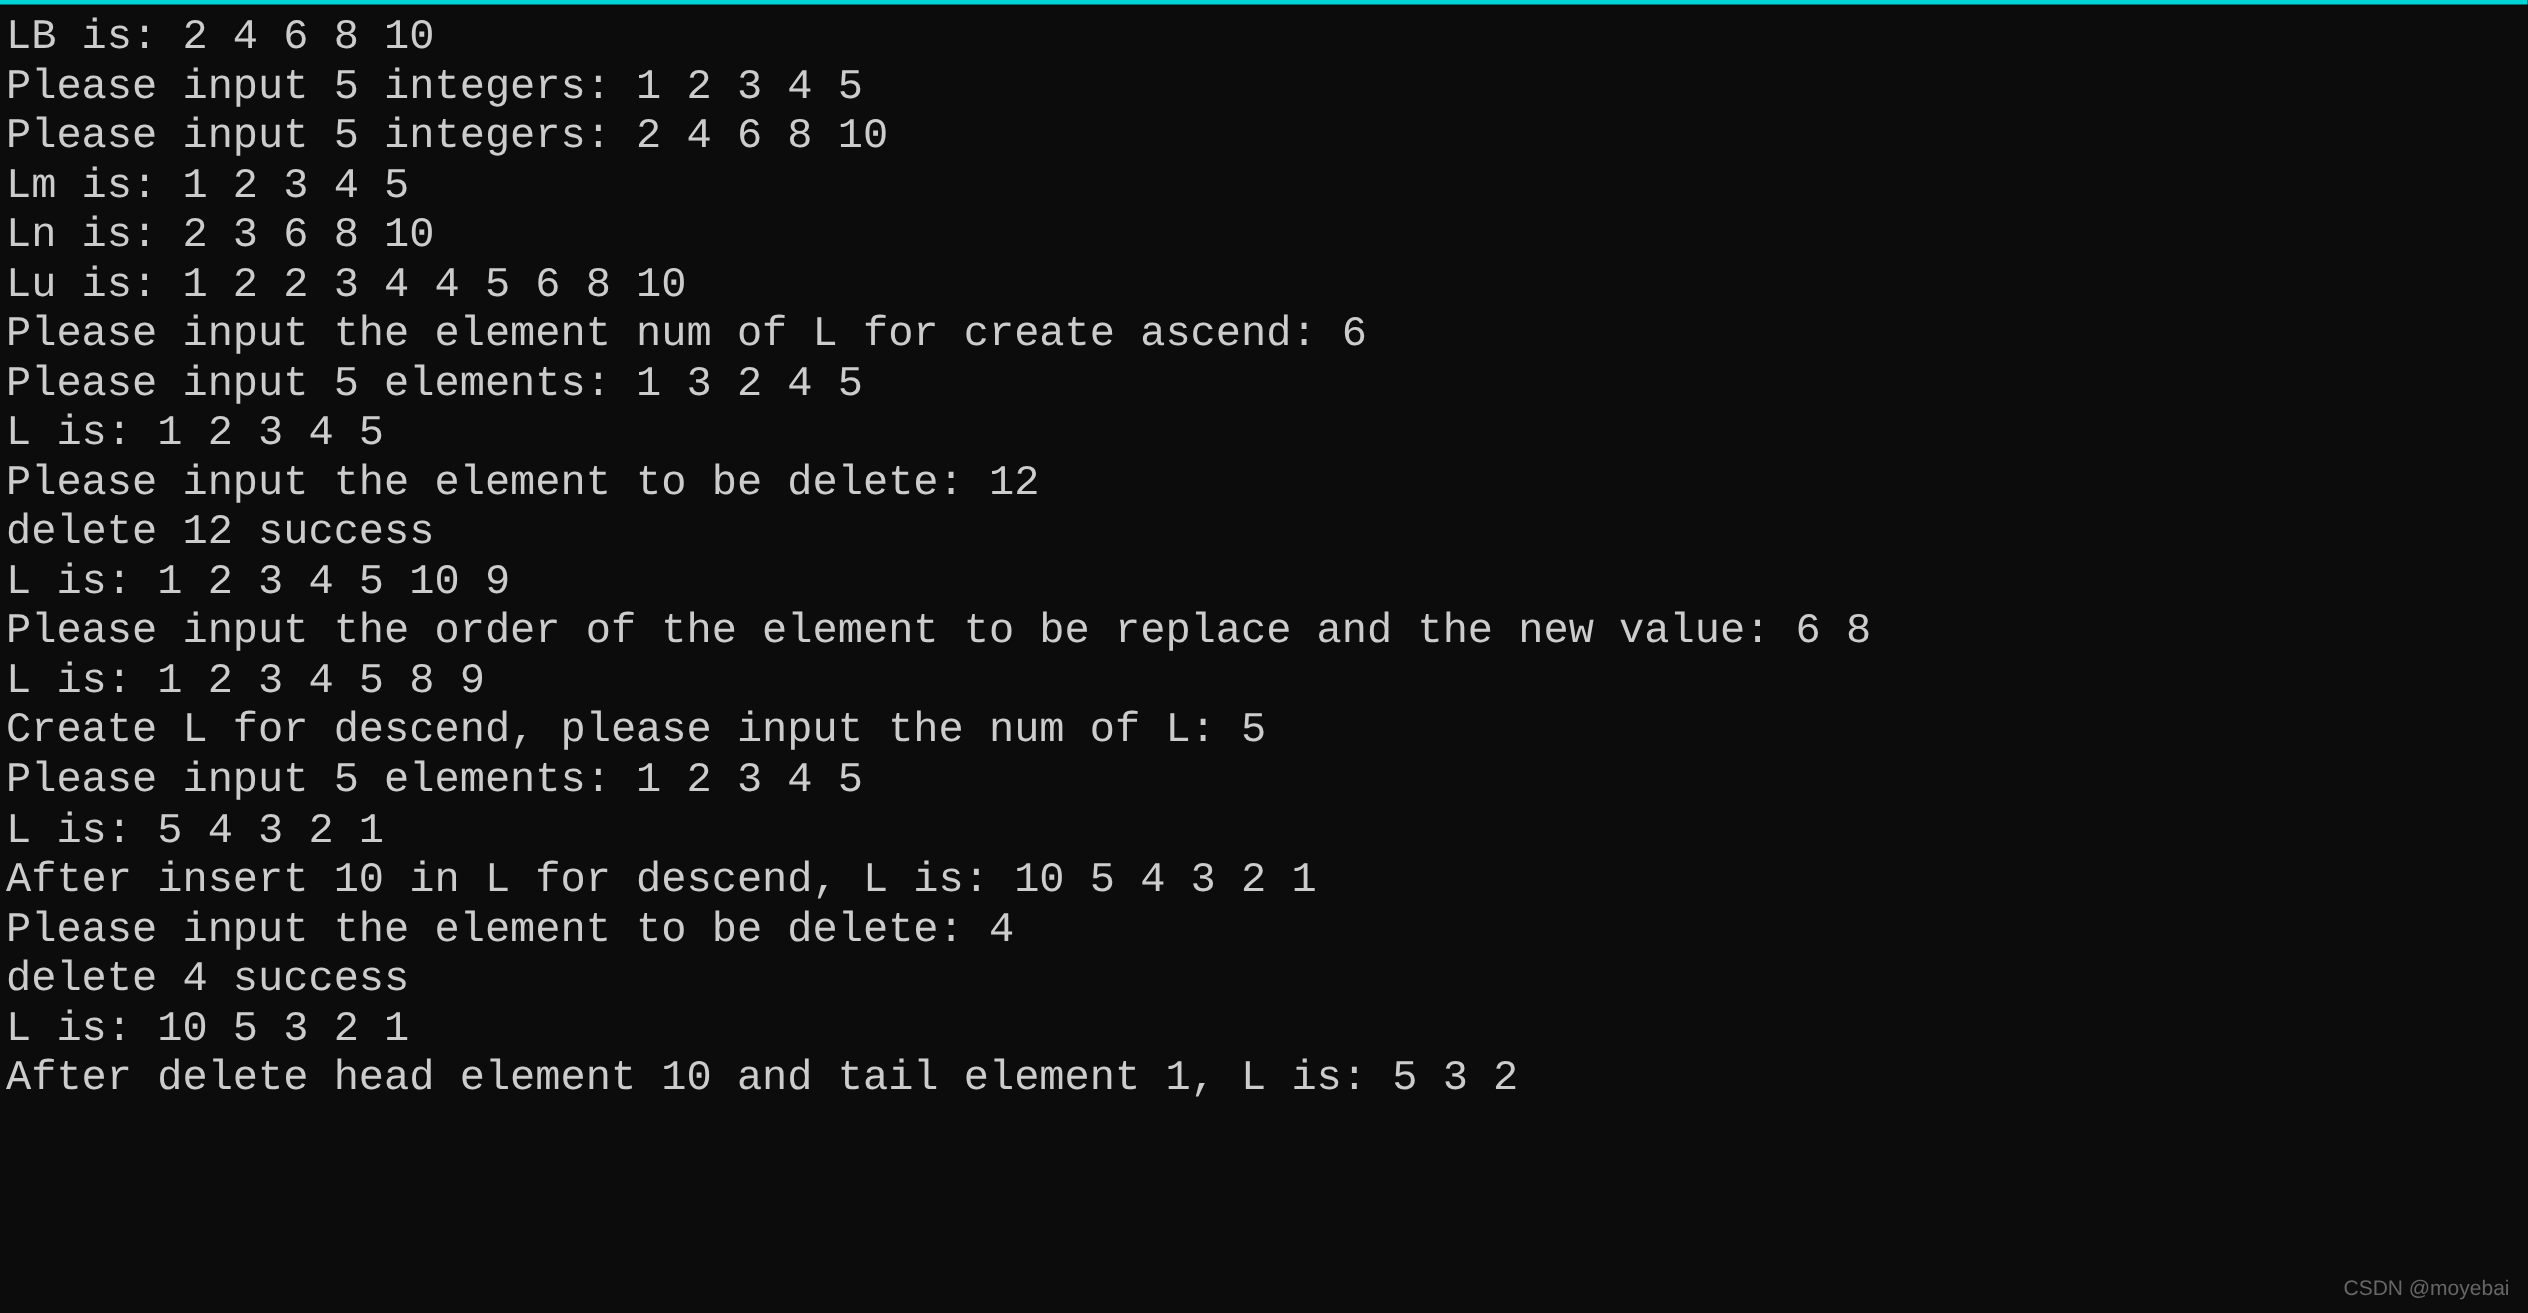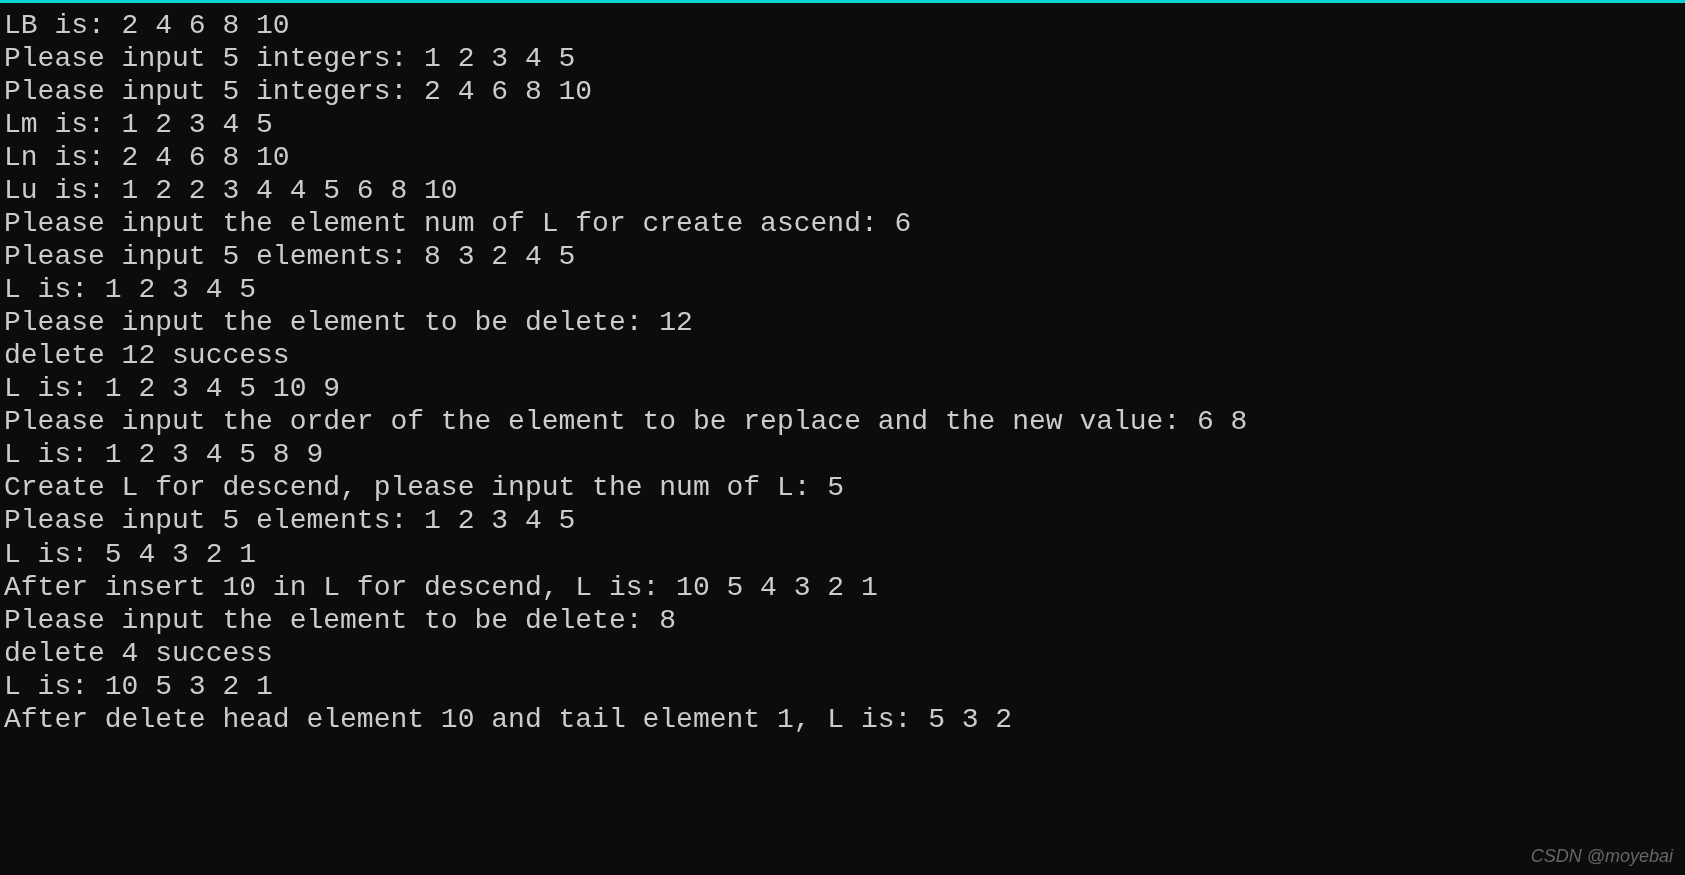--- a/index.html
+++ b/index.html
@@ -22,47 +22,46 @@
     padding-top: 6px;
   }
   .terminal-line {
     white-space: pre;
     letter-spacing: 0px;
   }
   .watermark {
     position: absolute;
     bottom: 8px;
     right: 12px;
-    font-size: 18px;
+    font-size: 14px;
     color: #666666;
     font-family: Arial, sans-serif;
-    font-style: italic;
   }
 </style>
 </head>
 <body>
 
 <div id="terminal-container">
     <div class="terminal-line">LB is: 2 4 6 8 10</div>
     <div class="terminal-line">Please input 5 integers: 1 2 3 4 5</div>
     <div class="terminal-line">Please input 5 integers: 2 4 6 8 10</div>
     <div class="terminal-line">Lm is: 1 2 3 4 5</div>
-    <div class="terminal-line">Ln is: 2 4 6 8 10</div>
+    <div class="terminal-line">Ln is: 2 3 6 8 10</div>
     <div class="terminal-line">Lu is: 1 2 2 3 4 4 5 6 8 10</div>
     <div class="terminal-line">Please input the element num of L for create ascend: 6</div>
-    <div class="terminal-line">Please input 5 elements: 8 3 2 4 5</div>
+    <div class="terminal-line">Please input 5 elements: 1 3 2 4 5</div>
     <div class="terminal-line">L is: 1 2 3 4 5</div>
     <div class="terminal-line">Please input the element to be delete: 12</div>
     <div class="terminal-line">delete 12 success</div>
     <div class="terminal-line">L is: 1 2 3 4 5 10 9</div>
     <div class="terminal-line">Please input the order of the element to be replace and the new value: 6 8</div>
     <div class="terminal-line">L is: 1 2 3 4 5 8 9</div>
     <div class="terminal-line">Create L for descend, please input the num of L: 5</div>
     <div class="terminal-line">Please input 5 elements: 1 2 3 4 5</div>
     <div class="terminal-line">L is: 5 4 3 2 1</div>
     <div class="terminal-line">After insert 10 in L for descend, L is: 10 5 4 3 2 1</div>
-    <div class="terminal-line">Please input the element to be delete: 8</div>
+    <div class="terminal-line">Please input the element to be delete: 4</div>
     <div class="terminal-line">delete 4 success</div>
     <div class="terminal-line">L is: 10 5 3 2 1</div>
     <div class="terminal-line">After delete head element 10 and tail element 1, L is: 5 3 2</div>
   </div>
 
 <div class="watermark">CSDN @moyebai</div>
 
 </body></html>

